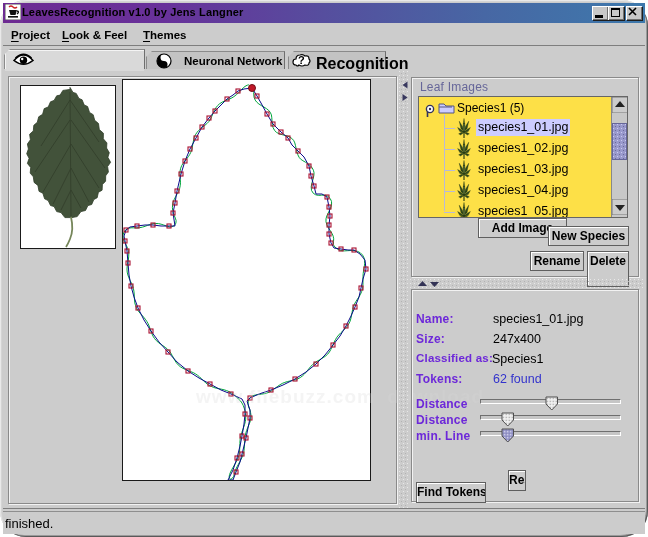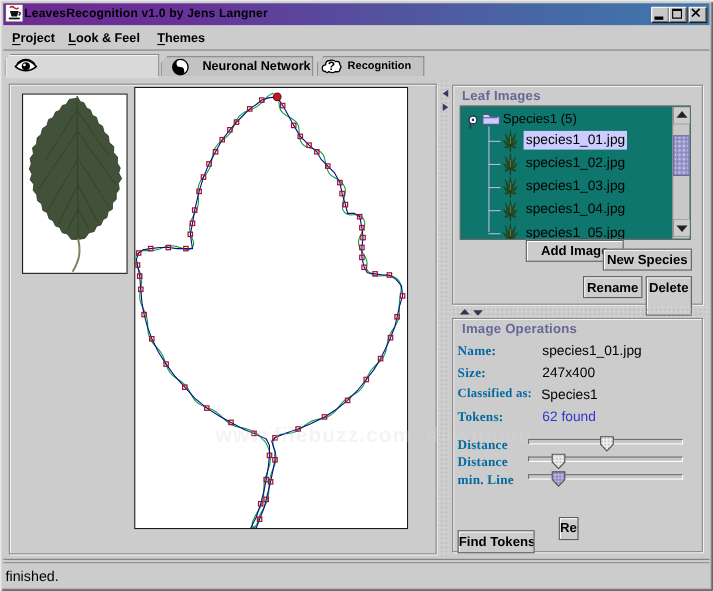--- a/index.html
+++ b/index.html
@@ -1,33 +1,33 @@
 <!DOCTYPE html>
 <html><head><meta charset="utf-8"><style>
 * { margin:0; padding:0; box-sizing:border-box; }
 body { width:648px; height:537px; overflow:hidden; font-family:"Liberation Sans",sans-serif; }
 #win { position:absolute; left:0; top:0; width:648px; height:537px; background:#CCCCCC;
-  box-shadow: inset 1px 1px 0 #E9E9E9, inset 2px 2px 0 #D4D4D4, inset -1px -1px 0 #5A5A5A, inset -2px -2px 0 #9A9A9A; }
+  box-shadow: inset 1px 1px 0 #E9E9E9, inset 2px 2px 0 #D4D4D4, inset -1px -1px 0 #5A5A5A, inset -2px -2px 0 #9A9A9A; border-radius: 26px; }
 .abs { position:absolute; }
 
 #titlebar { left:3px; top:3px; width:642px; height:20px;
   background:linear-gradient(to right,#6D2B92,#68319A 25%,#564E9E 50%,#4767A4 75%,#3E79AC); }
 #title { left:22px; top:5px; font-size:11px; font-weight:bold; color:#000; letter-spacing:0.15px; line-height:15px; }
 .wbtn { top:6px; width:16px; height:14px; background:#C8C8C8;
   box-shadow: inset 1px 1px 0 #FFFFFF, inset -1px -1px 0 #707070, 1px 1px 0 #1E1E1E; }
 
 #menubar { left:3px; top:23px; width:642px; height:23px; background:#CCCCCC; border-bottom:1px solid #7E7E7E; }
 .menu { position:absolute; top:29px; font-size:11.5px; font-weight:bold; color:#000;text-align:center; }
 .menu u { text-decoration-thickness:1px; text-underline-offset:2px; }
 
 .tab { position:absolute; font-size:11.5px; font-weight:bold; color:#000; white-space:nowrap; }
 
 .etch { border:1px solid #8A8A8A; box-shadow:1px 1px 0 #F2F2F2, inset 1px 1px 0 #F2F2F2; }
-.ptitle { position:absolute; font-size:12px; font-weight:bold; color:#666699; letter-spacing:0.2px; }
-.lbl { position:absolute; font-size:12px; font-weight:bold; color:#0369a1; letter-spacing:0.2px;font-family:Liberation Serif, serif; }
+.ptitle { position:absolute; font-size:12px; font-weight:normal; color:#666699; letter-spacing:0.2px; }
+.lbl { position:absolute; font-size:12px; font-weight:bold; color:#6d28d9; letter-spacing:0.2px; }
 .val { position:absolute; font-size:12.5px; color:#000; }
 .btn { position:absolute; background:#CCCCCC; border:1px solid #5F5F5F;
   box-shadow: inset 1px 1px 0 #FFFFFF; color:#000; font-size:12px; font-weight:bold;
   text-align:center; white-space:nowrap; overflow:hidden; }
 .bump { background-image:
    radial-gradient(circle at 0.5px 0.5px, #E8E8E8 0.5px, transparent 0.65px),
    radial-gradient(circle at 2.5px 2.5px, #B2B2B2 0.5px, transparent 0.65px);
   background-size:4px 4px; }
 .bumpp { background-image:
    radial-gradient(circle at 0.75px 0.75px, #CACAF0 0.62px, transparent 0.8px),
@@ -80,21 +80,21 @@
  <circle cx="8" cy="4.5" r="1.2" fill="#FFF"></circle>
  <circle cx="8" cy="11.5" r="1.2" fill="#000"></circle>
  </g>
 </svg>
     <div class="tab" style="left:184px;top:55px;font-size:11.5px">Neuronal Network</div>
     <div class="abs" style="left:288px;top:51px;width:98px;height:18px;background:#C3C3C3;border-left:1px solid #8A8A8A;border-top:1px solid #8A8A8A;border-right:1px solid #6E6E6E;clip-path:polygon(0 6px,6px 0,100% 0,100% 100%,0 100%);"></div>
     <svg class="abs" style="left:292px;top:53px" width="19" height="15">
  <path d="M4 12 Q1 12 1 9 Q1 6 4 6 Q4 2 8 2 Q11 1 13 3 Q17 2 17 6 Q19 8 17 10 Q17 13 13 12 Q10 14 7 12 Q5 14 4 12 Z" fill="#FFF" stroke="#000" stroke-width="1.2"></path>
  <text x="6" y="11" font-size="11" font-weight="bold" fill="#000" font-family="Liberation Sans">?</text>
 </svg>
-    <div class="tab" style="left:316px;top:55px;font-size:10px">Recognition</div>
+    <div class="tab" style="left:316px;top:55px;font-size:16px">Recognition</div>
     <div class="abs" style="left:5px;top:69px;width:139px;height:2px;background:#D9D9D9"></div>
 
 <div class="abs etch" style="left:8px;top:76px;width:389px;height:428px"></div>
 
 <div class="abs" style="left:20px;top:85px;width:96px;height:164px;background:#FFFFFF;border:1px solid #1A1A1A">
 <svg width="94" height="162" style="position:absolute;left:0;top:0">
  <path d="M49.0 1.4 L52.0 6.4 L55.2 7.4 L57.9 12.4 L61.1 13.8 L63.2 19.0 L66.6 20.5 L68.5 26.4 L72.2 28.7 L73.7 34.3 L77.5 37.5 L78.3 43.6 L82.4 47.2 L82.3 52.8 L85.9 56.9 L85.6 62.1 L88.3 66.7 L86.9 71.3 L89.6 76.3 L86.6 80.5 L87.4 86.0 L84.7 89.8 L84.6 95.3 L81.4 98.4 L81.1 104.2 L77.4 106.3 L76.2 111.7 L72.8 113.6 L70.7 118.5 L66.9 119.6 L64.5 124.5 L59.9 125.6 L56.2 130.6 L51.0 131.6 L43.9 131.6 L40.0 126.6 L35.7 125.6 L33.1 120.6 L29.5 119.5 L27.2 114.6 L23.6 112.8 L21.9 107.3 L18.0 105.3 L16.9 99.4 L13.1 96.4 L12.3 90.8 L9.2 87.1 L9.7 81.5 L6.4 77.4 L8.1 72.3 L5.7 67.7 L7.4 63.0 L6.4 58.0 L9.4 53.8 L8.6 48.3 L12.3 44.9 L12.8 39.3 L16.3 36.3 L17.7 30.8 L21.6 28.3 L23.2 22.6 L27.2 21.0 L29.5 15.8 L33.1 14.4 L35.7 9.8 L39.1 9.1 L41.9 4.4 L49.0 3.4 Z" fill="#42523A" stroke="#2F3D28" stroke-width="0.8"></path>
  <path d="M49 6 L50 130 M49 14 L20 60 M49 14 L78 56 M49 34 L14 86 M50 34 L84 82 M50 58 L22 106 M50 58 L78 102 M50 82 L32 118 M50 82 L68 116 M50 104 L40 124 M50 104 L60 122" stroke="#33402B" stroke-width="0.9" fill="none"></path>
  <path d="M50 131 Q53 144 49 153 Q47 158 45 161" stroke="#76865A" stroke-width="1.8" fill="none"></path>
 </svg>
@@ -173,21 +173,21 @@
 <div class="abs" style="left:196px;top:386px;width:440px;height:18px;font-size:19px;font-weight:bold;color:rgba(214,214,214,0.27);letter-spacing:1px;">www.filebuzz.com &nbsp;download</div>
 
 <div class="abs bump" style="left:399px;top:71px;width:10px;height:437px"></div>
 <svg class="abs" style="left:401px;top:81px" width="8" height="21">
   <path d="M6.5 0.5 L1.5 4 L6.5 7.5 Z" fill="#38385E"></path>
   <path d="M1.5 13 L6.5 16.5 L1.5 20 Z" fill="#38385E"></path>
 </svg>
 
 <div class="abs etch" style="left:411px;top:77px;width:228px;height:200px"></div>
 <div class="ptitle" style="left:420px;top:80px">Leaf Images</div>
-<div class="abs" style="left:418px;top:96px;width:210px;height:122px;background:#0f766e;border:1px solid #666666;overflow:hidden">
+<div class="abs" style="left:418px;top:96px;width:210px;height:122px;background:#fde047;border:1px solid #666666;overflow:hidden">
       <div class="abs" style="left:192px;top:0px;width:16px;height:120px;background:#C8C8C8;border-left:1px solid #888"></div>
       <svg class="abs" style="left:193px;top:0px" width="16" height="16">
         <rect x="0" y="0" width="16" height="16" fill="#CCCCCC" stroke="#777" stroke-width="1"></rect>
         <path d="M8 4 L13 10 L3 10 Z" fill="#222"></path>
       </svg>
       <svg class="abs" style="left:193px;top:102px" width="16" height="16">
         <rect x="0" y="0" width="16" height="16" fill="#CCCCCC" stroke="#777" stroke-width="1"></rect>
         <path d="M3 6 L13 6 L8 12 Z" fill="#222"></path>
       </svg>
       <div class="abs bumpp" style="left:193px;top:26px;width:15px;height:37px;background-color:#9999CC;border:1px solid #666699"></div>
@@ -285,21 +285,20 @@
 <div class="btn" style="left:530px;top:251px;width:54px;height:20px;line-height:18px">Rename</div>
 <div class="btn" style="left:587px;top:251px;width:42px;height:36px;line-height:18px">Delete</div>
 
 <div class="abs bump" style="left:410px;top:279px;width:234px;height:9px"></div>
 <svg class="abs" style="left:417px;top:280px" width="26" height="8">
   <path d="M1 6 L5.5 1 L10 6 Z" fill="#333355"></path>
   <path d="M13 2 L17.5 7 L22 2 Z" fill="#333355"></path>
 </svg>
 
 <div class="abs etch" style="left:411px;top:289px;width:228px;height:213px"></div>
-<div class="ptitle" style="left:420px;top:292px">Image Operations</div>
 <div class="lbl" style="left:416px;top:312px">Name:</div>
     <div class="val" style="left:493px;top:312px">species1_01.jpg</div>
 <div class="lbl" style="left:416px;top:332px">Size:</div>
     <div class="val" style="left:493px;top:332px">247x400</div>
 <div class="lbl" style="left:416px;top:352px;font-size:11.5px">Classified as:</div>
     <div class="val" style="left:492px;top:352px">Species1</div>
 <div class="lbl" style="left:416px;top:372px">Tokens:</div>
     <div class="val" style="left:493px;top:372px;color:#3333CC">62 found</div>
 
 <div class="lbl" style="left:416px;top:397px">Distance</div>

